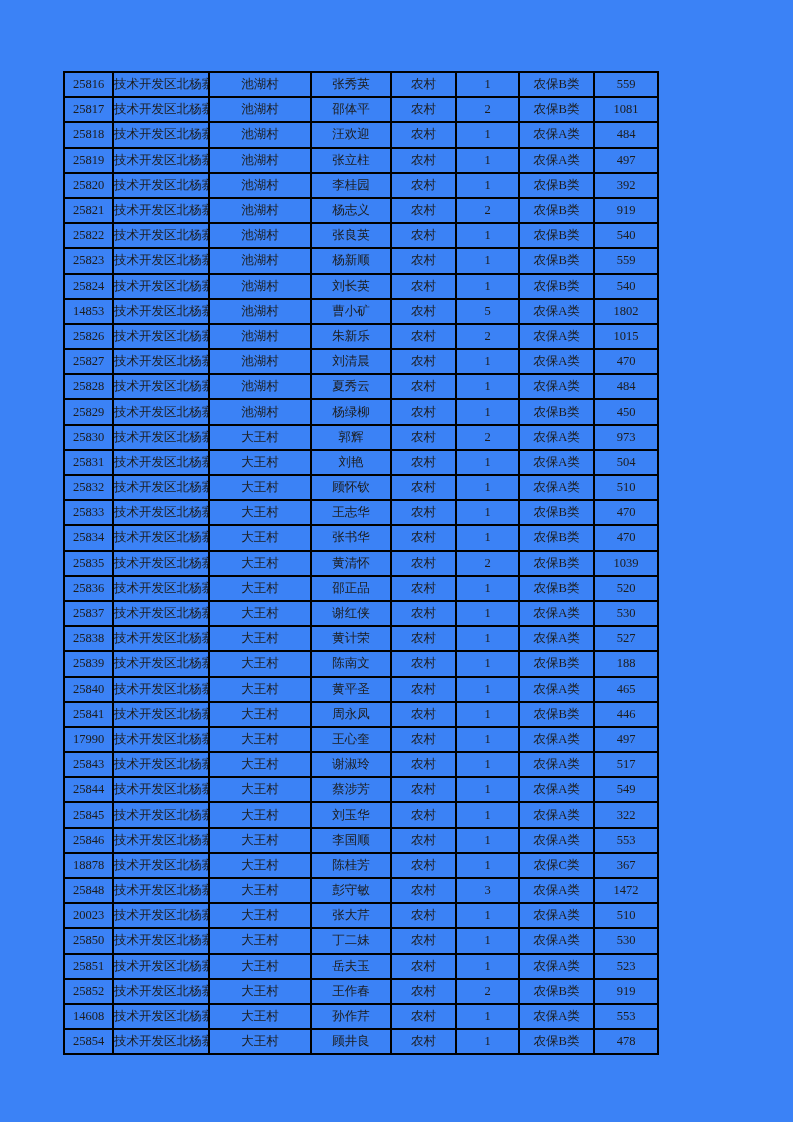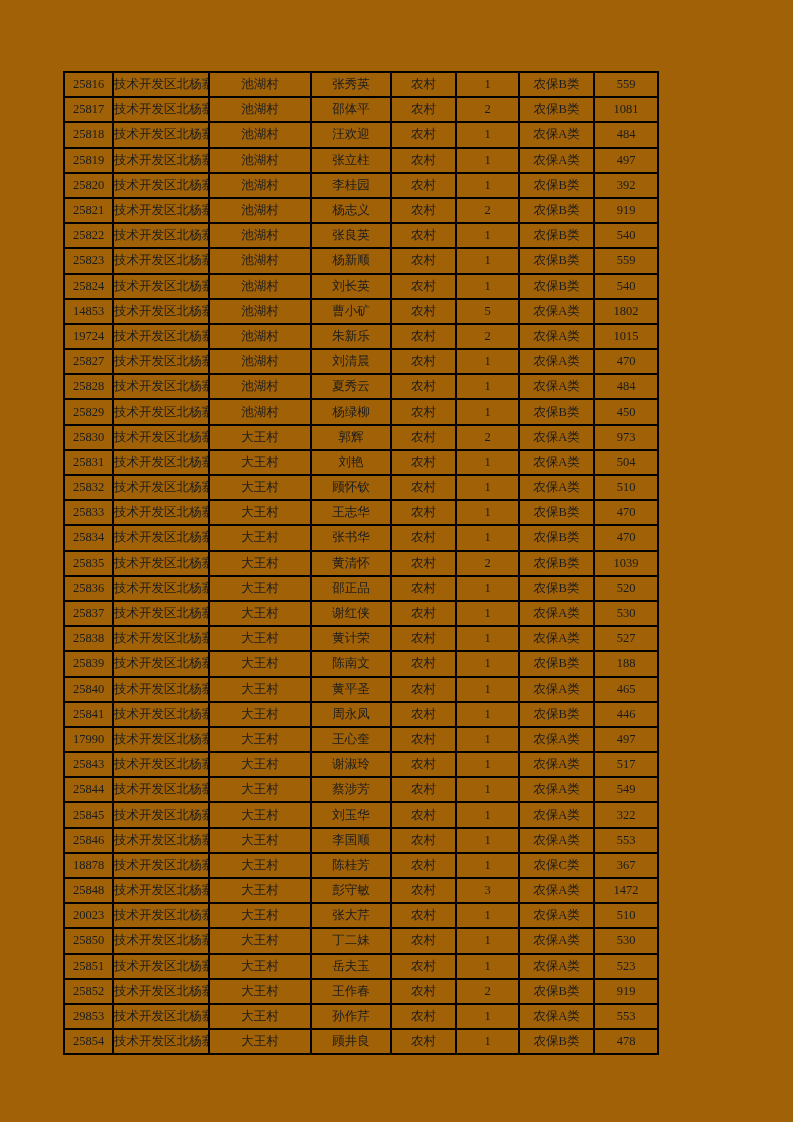--- a/index.html
+++ b/index.html
@@ -4,21 +4,21 @@
 <style>
   html, body {
     margin: 0;
     padding: 0;
     background: #ffffff;
   }
   .page {
     position: relative;
     width: 793px;
     height: 1122px;
-    background: #a16207;
+    background: #3b82f6;
     font-family: "Liberation Serif", "DejaVu Serif", serif;
     overflow: hidden;
   }
   table.roster {
     position: absolute;
     left: 63px;
     top: 71px;
     border-collapse: collapse;
     table-layout: fixed;
     width: 595px;
@@ -154,21 +154,21 @@
           <td>14853</td>
           <td>技术开发区北杨寨街</td>
           <td>池湖村</td>
           <td>曹小矿</td>
           <td>农村</td>
           <td>5</td>
           <td>农保A类</td>
           <td>1802</td>
         </tr>
         <tr>
-          <td>19724</td>
+          <td>25826</td>
           <td>技术开发区北杨寨街</td>
           <td>池湖村</td>
           <td>朱新乐</td>
           <td>农村</td>
           <td>2</td>
           <td>农保A类</td>
           <td>1015</td>
         </tr>
         <tr>
           <td>25827</td>
@@ -424,21 +424,21 @@
           <td>25852</td>
           <td>技术开发区北杨寨街</td>
           <td>大王村</td>
           <td>王作春</td>
           <td>农村</td>
           <td>2</td>
           <td>农保B类</td>
           <td>919</td>
         </tr>
         <tr>
-          <td>29853</td>
+          <td>14608</td>
           <td>技术开发区北杨寨街</td>
           <td>大王村</td>
           <td>孙作芹</td>
           <td>农村</td>
           <td>1</td>
           <td>农保A类</td>
           <td>553</td>
         </tr>
         <tr>
           <td>25854</td>

